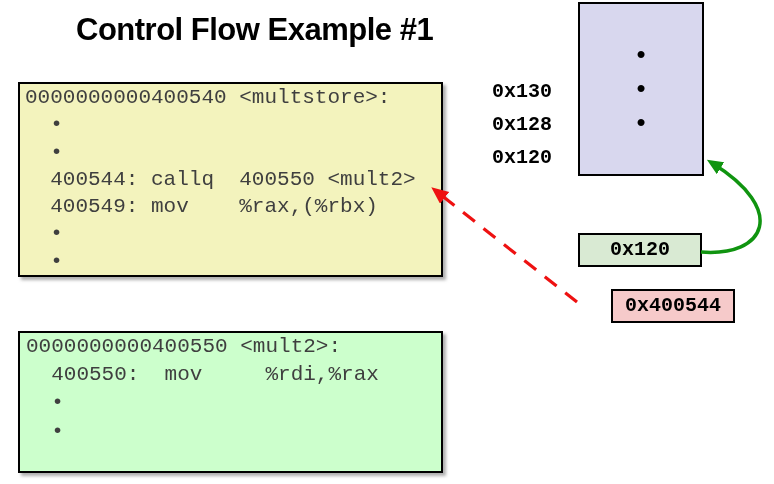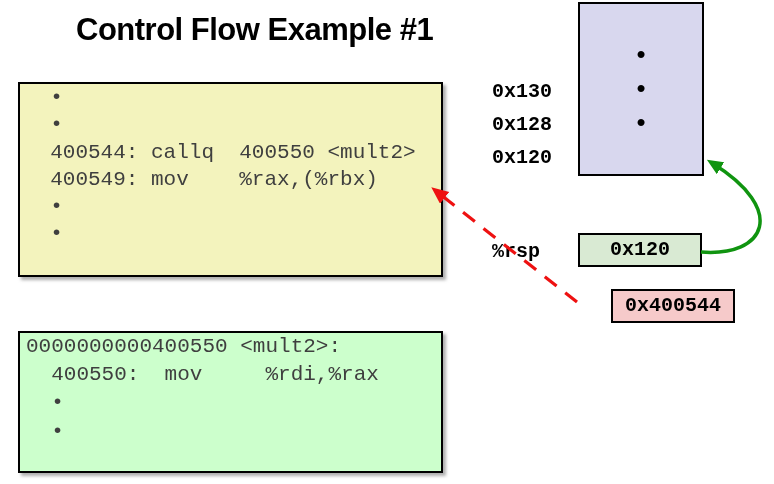--- a/index.html
+++ b/index.html
@@ -36,20 +36,21 @@
   svg.arrows{position:absolute;left:0;top:0;width:774px;height:484px;pointer-events:none;}
 </style>
 </head>
 <body>
 
 <div class="canvas">
 
   <div class="title">Control Flow Example #1</div>
 
   <div class="codebox" id="multstore-box">
+    <div class="line">0000000000400540 &lt;multstore&gt;:</div>
     <div class="line">  •</div>
     <div class="line">  •</div>
     <div class="line">  400544: callq  400550 &lt;mult2&gt;</div>
     <div class="line">  400549: mov    %rax,(%rbx)</div>
     <div class="line">  •</div>
     <div class="line">  •</div>
   </div>
 
   <div class="codebox" id="mult2-box">
     <div class="line">0000000000400550 &lt;mult2&gt;:</div>
@@ -61,21 +62,20 @@
   <div class="stackbox">
     <span class="stackdot" style="top:40px">•</span>
     <span class="stackdot" style="top:74px">•</span>
     <span class="stackdot" style="top:108px">•</span>
   </div>
 
   <div class="addr" style="top:80px">0x130</div>
   <div class="addr" style="top:113px">0x128</div>
   <div class="addr" style="top:146px">0x120</div>
 
-  <div class="reglabel" style="top:240px">%rsp</div>
   <div class="valbox" id="rsp-valbox">0x120</div>
 
   <div class="valbox" id="rip-valbox">0x400544</div>
 
   <svg class="arrows" viewBox="0 0 774 484">
     <defs>
       <marker id="redhead" markerUnits="userSpaceOnUse" markerWidth="18" markerHeight="16" refX="11" refY="7.5" orient="auto">
         <path d="M0,0 L17,7.5 L0,15 Z" fill="#ee1111"></path>
       </marker>
       <marker id="greenhead" markerUnits="userSpaceOnUse" markerWidth="17" markerHeight="15" refX="10" refY="7" orient="auto">

